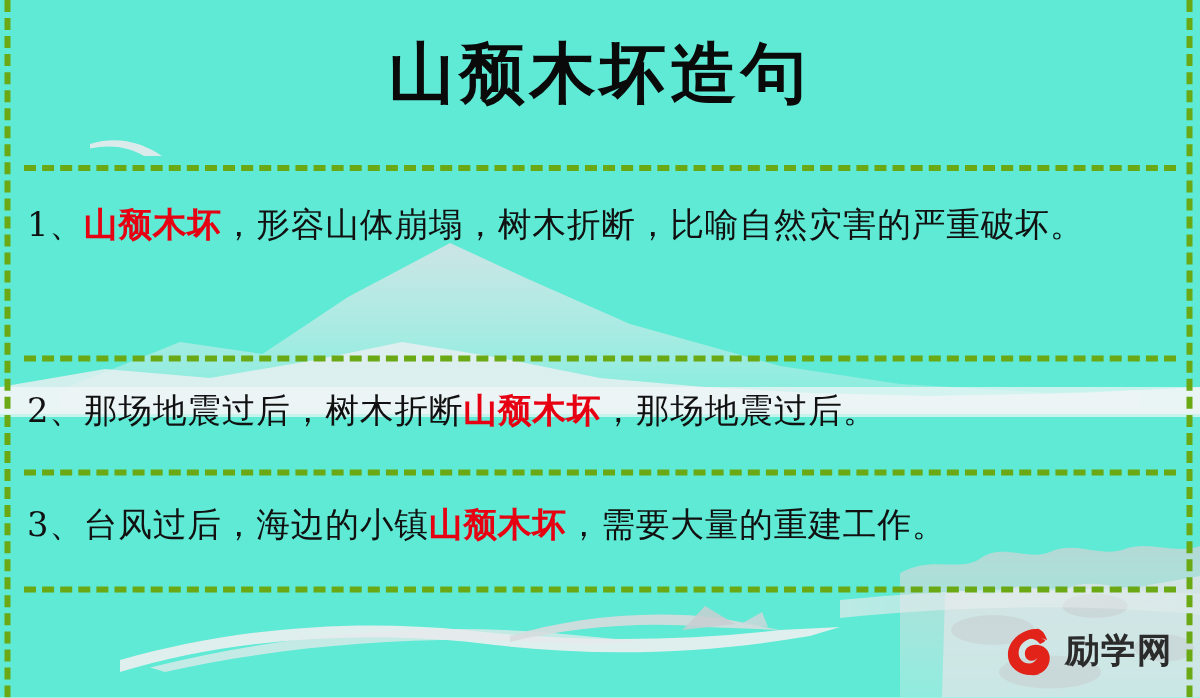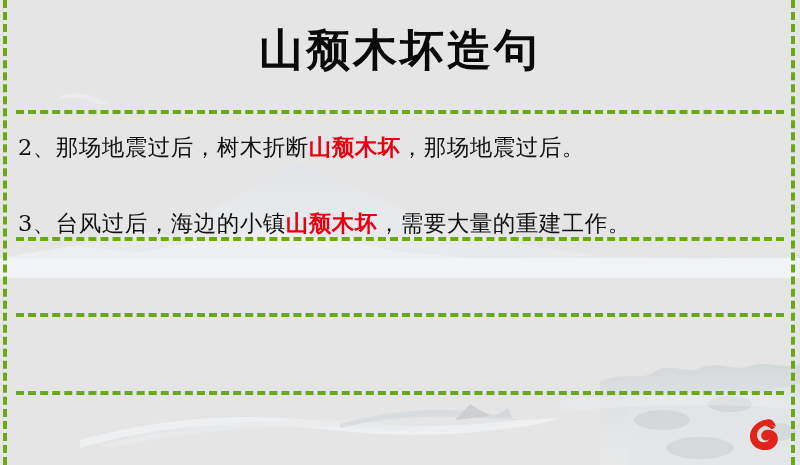--- a/index.html
+++ b/index.html
@@ -11,21 +11,21 @@
     height: 465px;
     overflow: hidden;
     background: #ffffff;
     font-family: "DejaVu Serif", "Liberation Serif", serif;
   }
 
   #page {
     position: relative;
     width: 800px;
     height: 465px;
-    background: #e5e5e5;
+    background: #5eead4;
     overflow: hidden;
   }
 
   
   .bg-art {
     position: absolute;
     inset: 0;
     pointer-events: none;
     z-index: 0;
   }
@@ -171,35 +171,39 @@
   <div class="frame-right"></div>
   <div class="sep sep-1"></div>
   <div class="sep sep-2"></div>
   <div class="sep sep-3"></div>
   <div class="sep sep-4"></div>
 
   <div class="title">山颓木坏造句</div>
 
   <div class="sentences">
 
+    <div class="sentence s1">
+      <span>1、</span><span class="idiom">山颓木坏</span><span>，形容山体崩塌，树木折断，比喻自然灾害的严重破坏。</span>
+    </div>
 
     <div class="sentence s2">
       <span>2、</span><span>那场地震过后，树木折断</span><span class="idiom">山颓木坏</span><span>，那场地震过后。</span>
     </div>
 
     <div class="sentence s3">
       <span>3、</span><span>台风过后，海边的小镇</span><span class="idiom">山颓木坏</span><span>，需要大量的重建工作。</span>
     </div>
 
   </div>
 
   <div class="logo">
     <span>
       <svg class="logo-mark" viewBox="0 0 64 64" xmlns="http://www.w3.org/2000/svg" aria-hidden="true">
         <path d="M44 7 C 26 7, 10 20, 10 36 C 10 50, 22 59, 36 59 C 48 59, 57 51, 57 40 C 57 31, 50 25, 41 25 C 34 25, 29 29, 29 35 C 29 40, 33 43, 37 43 C 41 43, 43 40, 43 38 C 43 41, 40 46, 34 46 C 27 46, 22 41, 22 34 C 22 24, 31 17, 43 17 C 47 17, 51 18, 54 20 C 52 13, 49 9, 44 7 Z" fill="#e2231a"></path>
         <path d="M52 20 C 47 16, 40 15, 34 18 C 38 18, 43 20, 46 24 C 50 23, 52 21, 52 20 Z" fill="#e2231a"></path>
         <path d="M13 44 C 20 54, 33 58, 44 54 C 36 54, 26 51, 19 45 C 16 43, 14 43, 13 44 Z" fill="#e2231a"></path>
         <path d="M16 50 C 24 58, 36 61, 46 58 C 37 58, 27 56, 20 51 C 18 50, 17 50, 16 50 Z" fill="#e2231a"></path>
       </svg>
     </span>
+    <span class="logo-text">励学网</span>
   </div>
 
 </div>
 
 </body></html>

